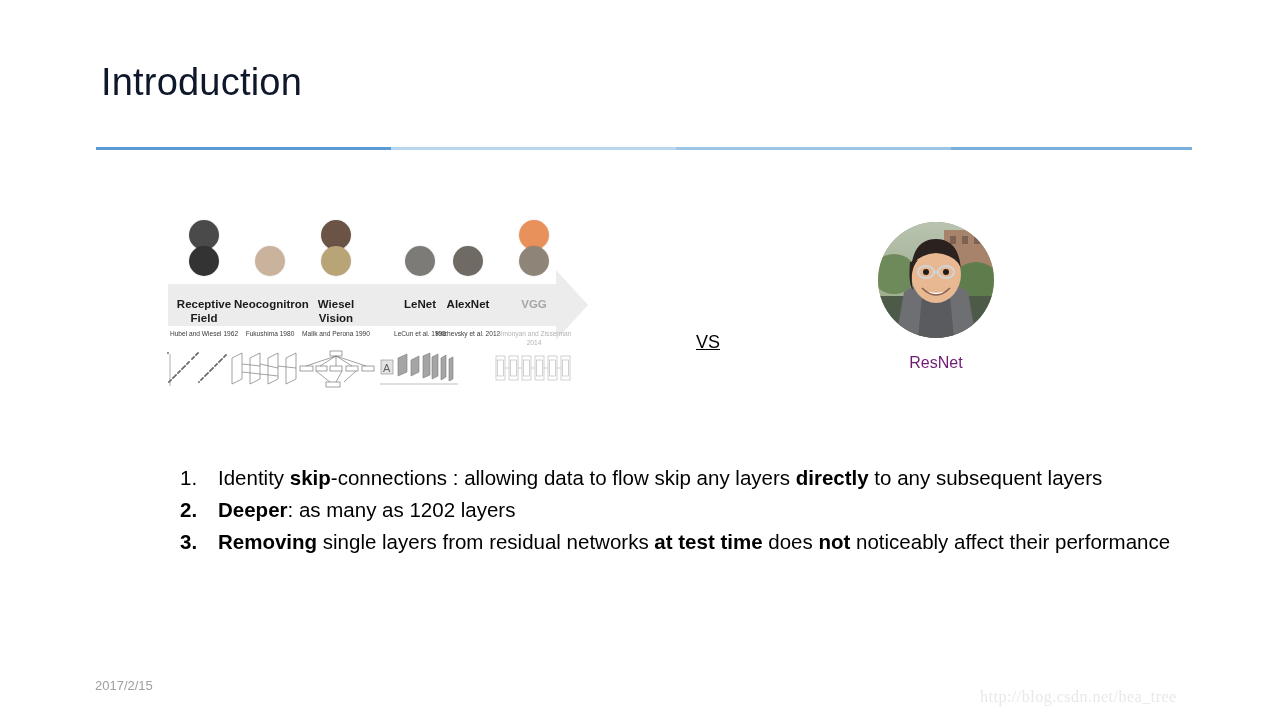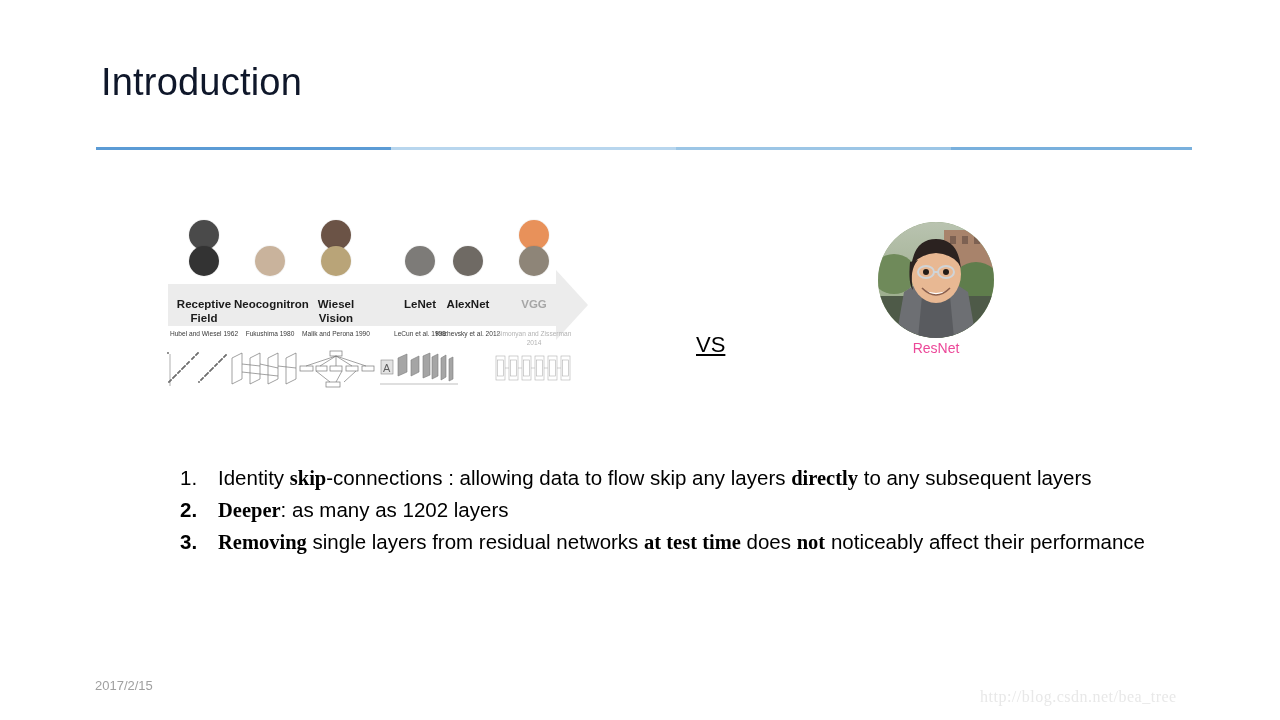--- a/index.html
+++ b/index.html
@@ -130,21 +130,21 @@
     width: 80px;
     height: 40px;
     opacity: 0.78;
   }
 
   
   #vs-label {
     position: absolute;
     left: 696px;
     top: 332px;
-    font-size: 22px;
+    font-size: 18px;
     color: #000;
     text-decoration: underline;
   }
 
   
   #resnet-block {
     position: absolute;
     left: 874px;
     top: 222px;
     width: 124px;
@@ -153,23 +153,23 @@
   #resnet-photo {
     width: 116px;
     height: 116px;
     border-radius: 50%;
     margin: 0 auto;
     position: relative;
     overflow: hidden;
     background: #8fa37c;
   }
   #resnet-label {
-    margin-top: 2px;
-    font-size: 14px;
-    color: #ec4899;
+    margin-top: 16px;
+    font-size: 16px;
+    color: #701a75;
   }
 
   
   #bullet-list {
     position: absolute;
     left: 178px;
     top: 462px;
     width: 1000px;
     font-size: 20.5px;
     line-height: 32px;
@@ -179,21 +179,21 @@
     display: flex;
     align-items: flex-start;
   }
   .bl-num {
     flex: 0 0 38px;
     text-align: left;
     padding-left: 2px;
   }
   .bl-num.bold { font-weight: bold; }
   .bl-text { flex: 1 1 auto; }
-  .bl-text b { font-weight: bold; font-family: Liberation Serif, serif; }
+  .bl-text b { font-weight: bold; }
 
   
   #footer-date {
     position: absolute;
     left: 95px;
     top: 678px;
     font-size: 13px;
     color: #a0a0a0;
   }
   #watermark {

